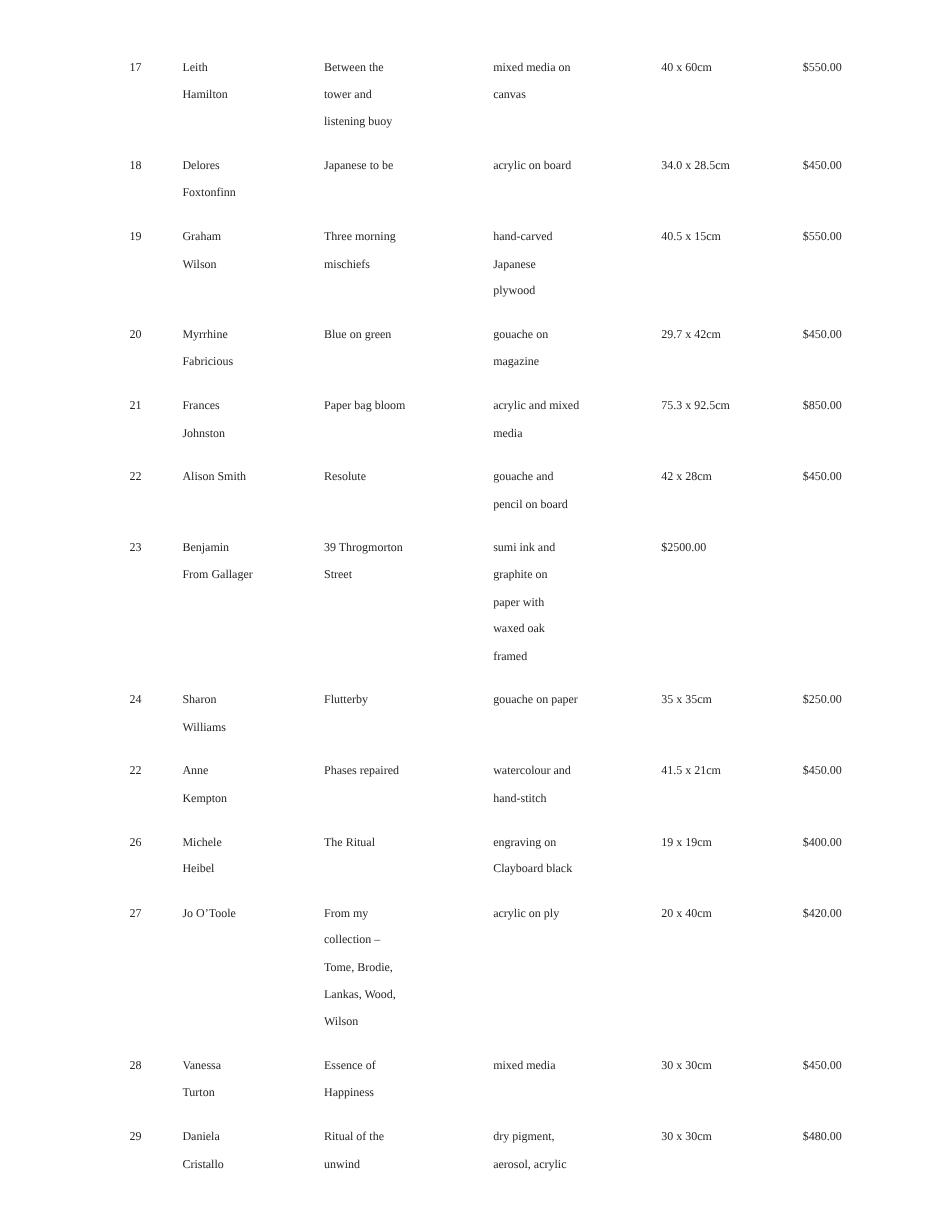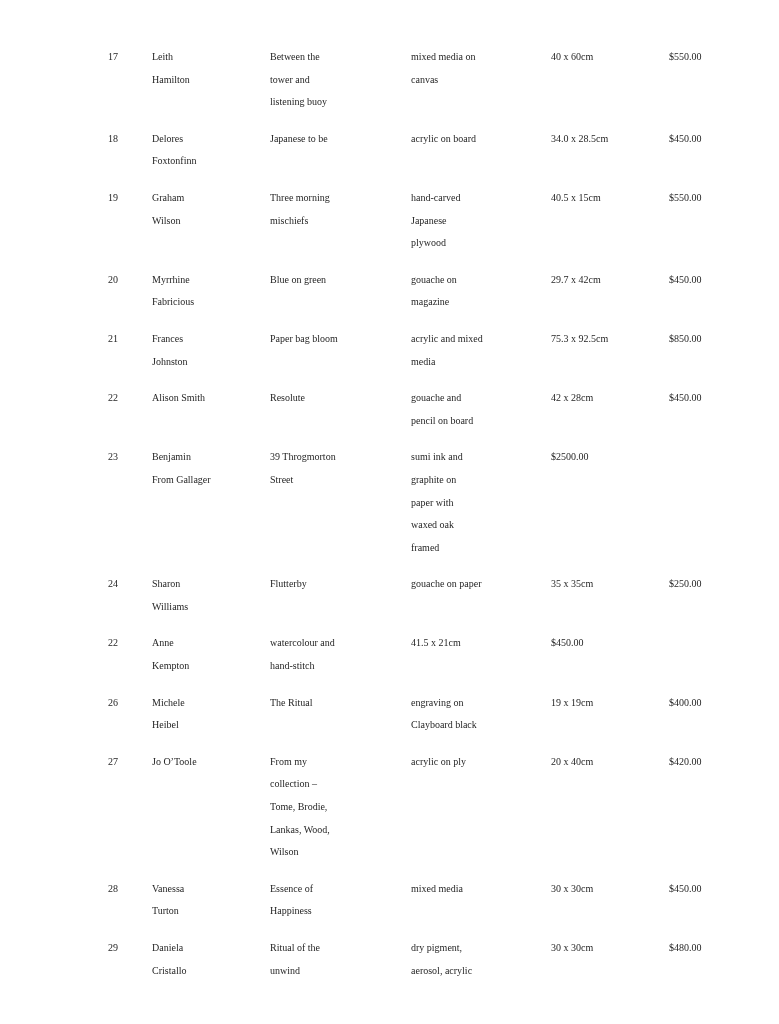--- a/index.html
+++ b/index.html
@@ -130,20 +130,21 @@
     <div class="cell c-title">Flutterby</div>
     <div class="cell c-medium">gouache on paper</div>
     <div class="cell c-size">35 x 35cm</div>
     <div class="cell c-price">$250.00</div>
   </div>
 
   <div class="row">
     <div class="cell c-no">22</div>
     <div class="cell c-artist">Anne
 Kempton</div>
+    <div class="cell c-title">Phases repaired</div>
     <div class="cell c-medium">watercolour and
 hand-stitch</div>
     <div class="cell c-size">41.5 x 21cm</div>
     <div class="cell c-price">$450.00</div>
   </div>
 
   <div class="row">
     <div class="cell c-no">26</div>
     <div class="cell c-artist">Michele
 Heibel</div>

